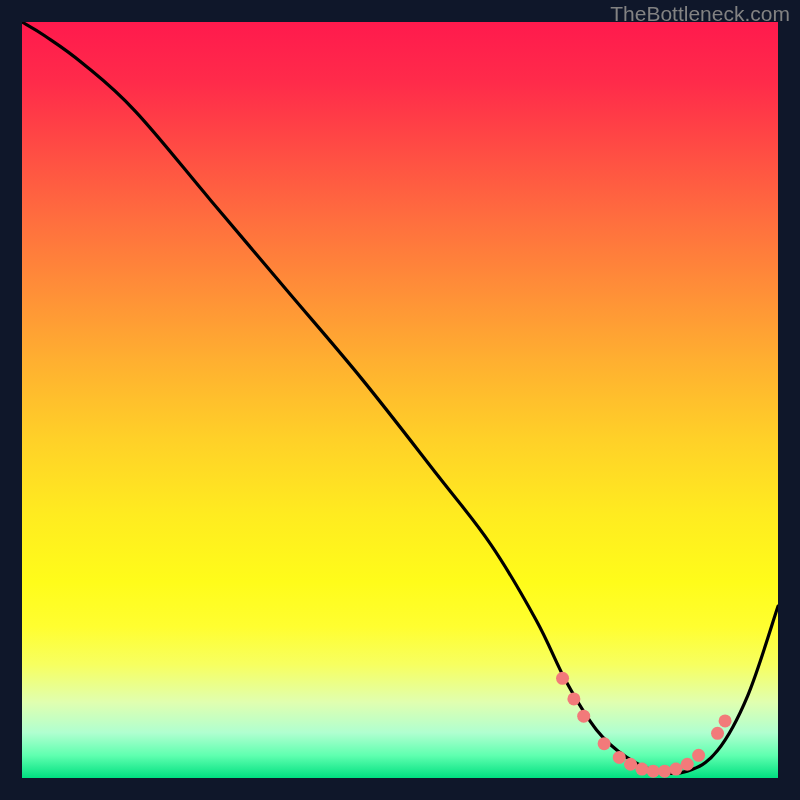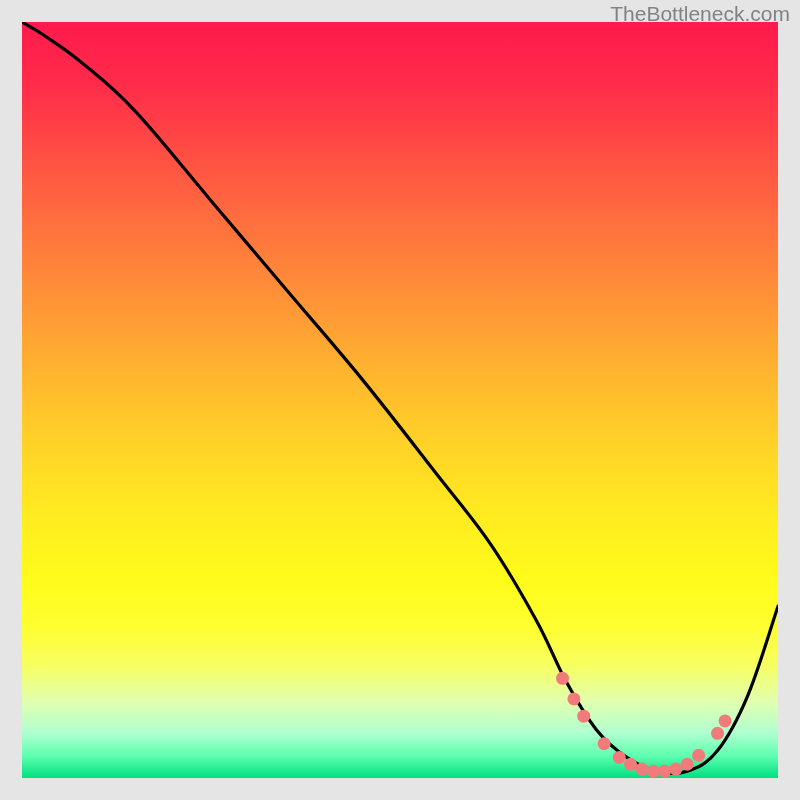--- a/index.html
+++ b/index.html
@@ -1,21 +1,21 @@
 <!DOCTYPE html>
 <html><head>
 <meta charset="utf-8">
 <style>
   * { margin: 0; padding: 0; box-sizing: border-box; }
   html, body { width: 800px; height: 800px; overflow: hidden; background: #000; }
   .frame {
     position: relative;
     width: 800px;
     height: 800px;
-    background: #e5e5e5;
+    background: #0f172a;
   }
   .plot-area {
     position: absolute;
     left: 22px;
     top: 22px;
     width: 756px;
     height: 756px;
     background: linear-gradient(to bottom,
       #ff1a4d 0%,
       #ff2b4a 8%,

